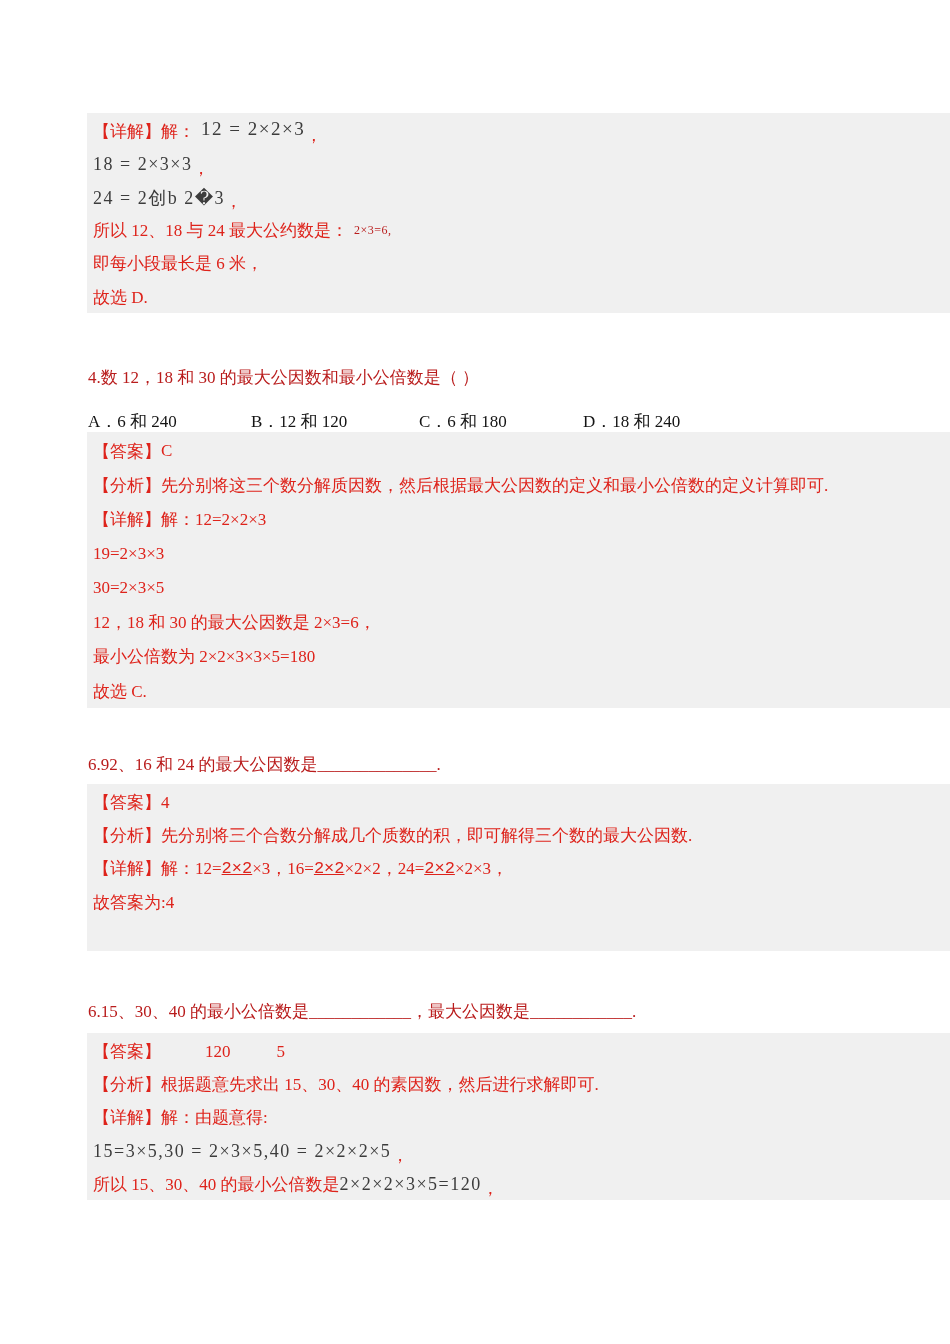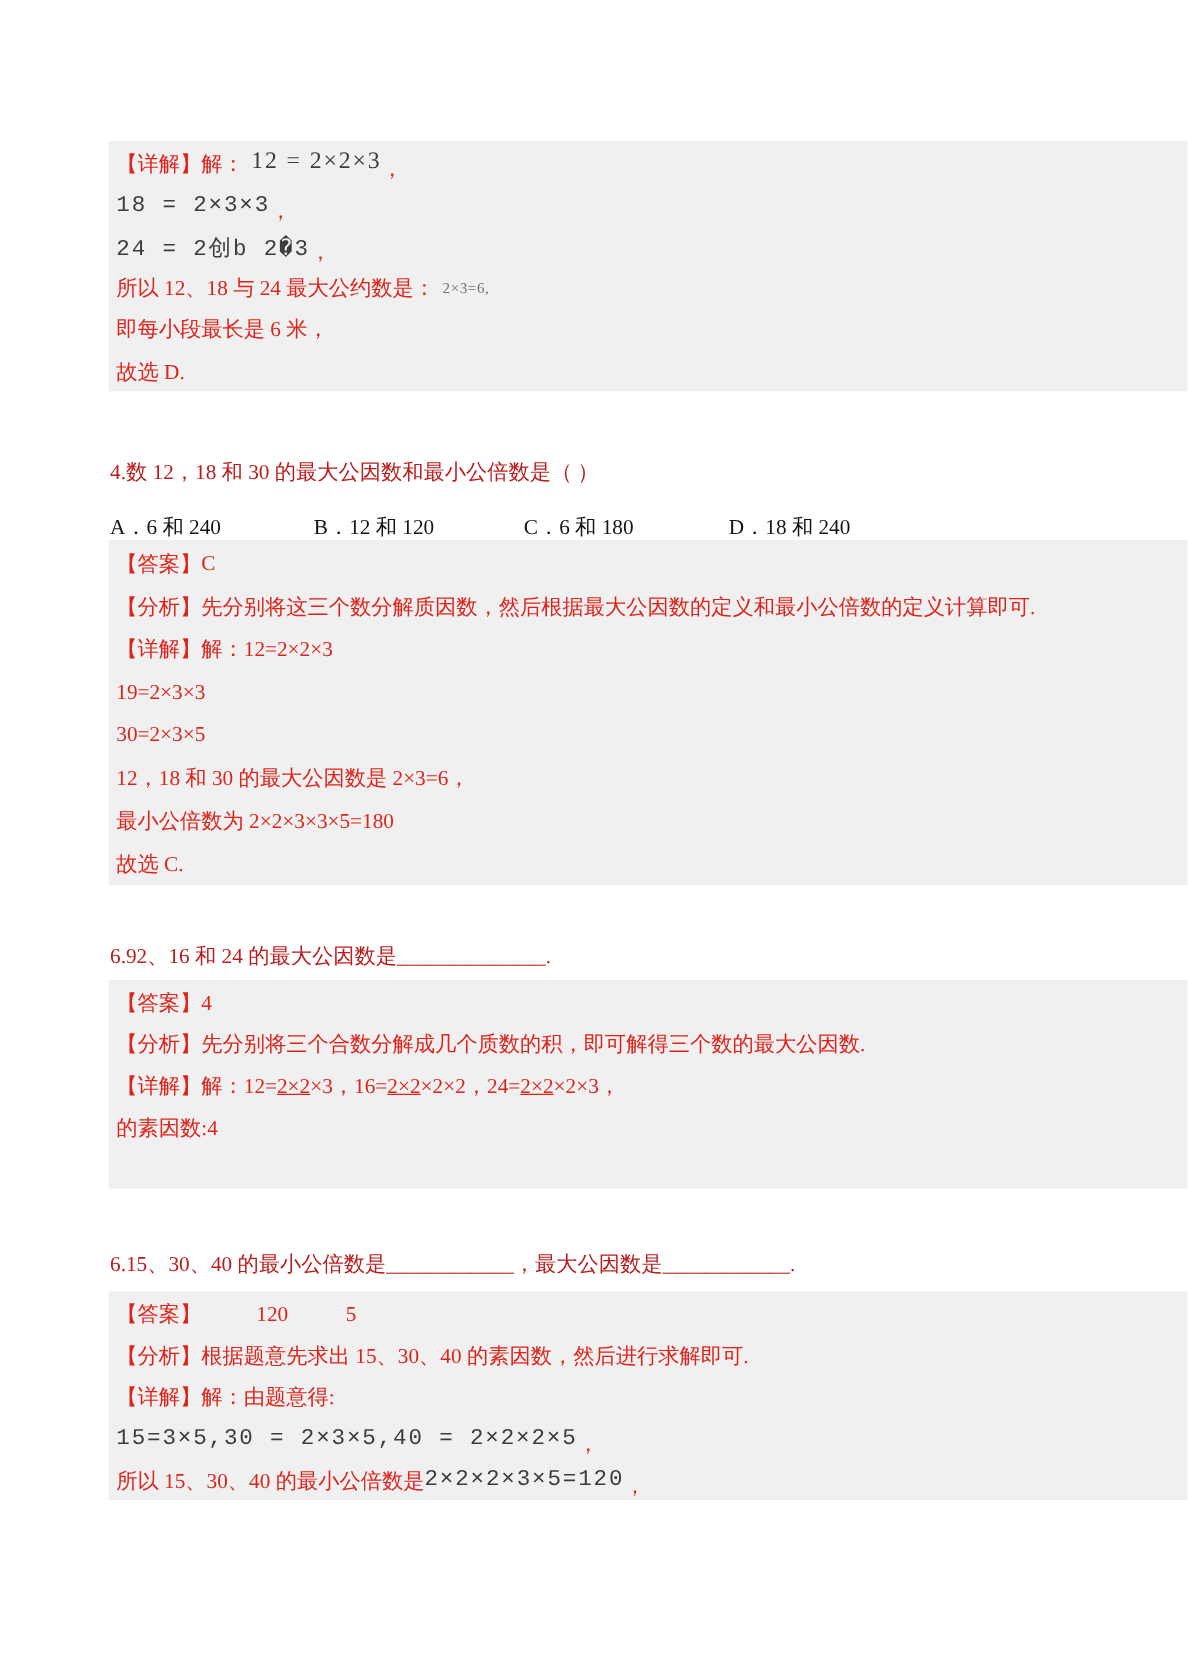--- a/index.html
+++ b/index.html
@@ -14,24 +14,24 @@
     box-sizing:border-box;padding:2px 4px 0 6px;
   }
   .line{display:flex;align-items:center;white-space:nowrap;}
   .b1 .line{height:33.1px;}
   .b2 .line{height:34.3px;}
   .b3 .line,.b4 .line{height:33.2px;}
   .qline{position:absolute;left:88px;height:24px;line-height:24px;white-space:nowrap;color:#b91c1c;}
   .red{color:#de231b;}
   .math{font-family:"Liberation Serif","DejaVu Serif",serif;color:#3c3c3c;letter-spacing:1.5px;}
   .math-lg{font-size:19px;position:relative;top:-3px;margin-left:6px;}
-  .math-md{font-size:18px;font-family:Liberation Mono, monospace;}
-  .math-sm{font-size:12px;color:#737373;letter-spacing:0.5px;margin-left:6px;}
+  .math-md{font-size:18px;}
+  .math-sm{font-size:12px;color:#b91c1c;letter-spacing:0.5px;margin-left:6px;}
   .comma-low{position:relative;top:4px;}
-  .u{text-decoration:underline;}
+  .u{text-decoration:underline;font-family:Liberation Mono, monospace;}
   .opts{position:absolute;left:88px;width:780px;height:24px;line-height:24px;}
   .opt{position:absolute;top:12px;white-space:nowrap;}
   .opt.o1{left:0;} .opt.o2{left:163px;} .opt.o3{left:331px;} .opt.o4{left:495px;}
   .spacer1{display:inline-block;width:44px;}
   .spacer2{display:inline-block;width:46px;}
 </style>
 </head>
 <body>
 
 <div class="block b1" style="top:113px;height:200px;">
@@ -118,21 +118,21 @@
     <span class="red">【详解】</span>
       <span class="red">解：12=</span>
       <span class="red u">2×2</span>
       <span class="red">×3，16=</span>
       <span class="red u">2×2</span>
       <span class="red">×2×2，24=</span>
       <span class="red u">2×2</span>
       <span class="red">×2×3，</span>
   </div>
   <div class="line">
-      <span class="red">的素因数:4</span>
+      <span class="red">故答案为:4</span>
     </div>
 </div>
 
 <div class="qline" style="top:1000px;">
   <span>6.15、30、40 的最小公倍数是____________，最大公因数是____________.</span>
 </div>
 
 <div class="block b4" style="top:1033px;height:167px;">
   <div class="line">
     <span class="red">【答案】</span>

